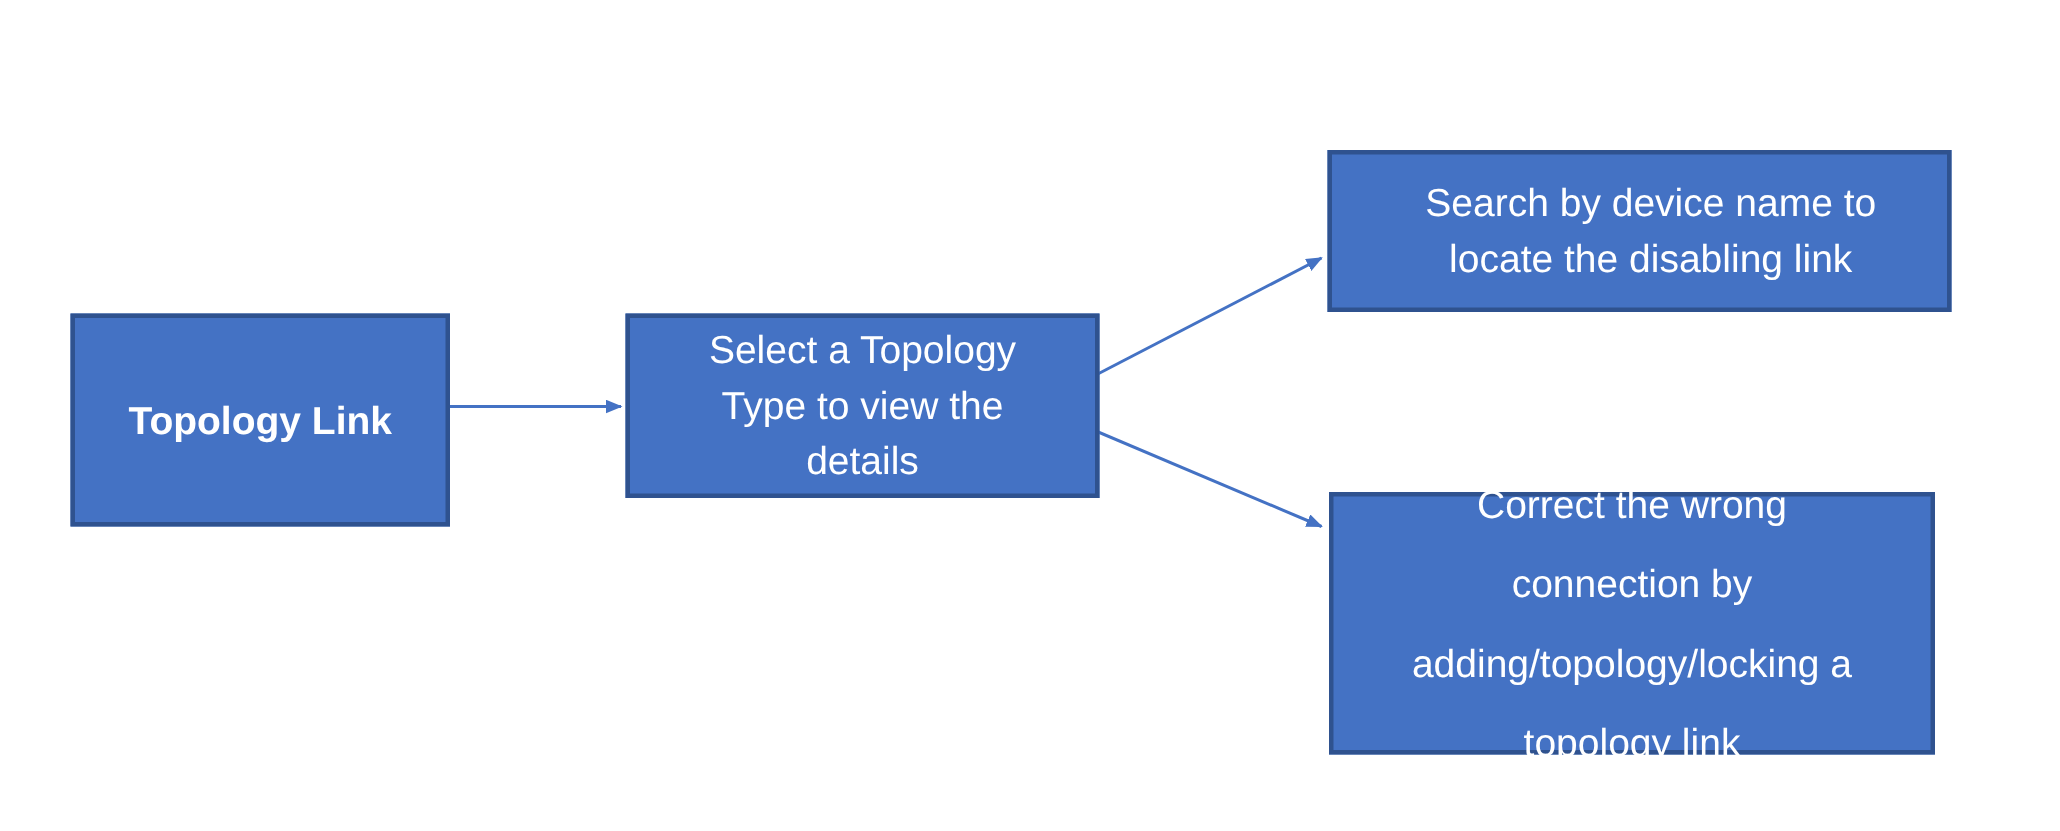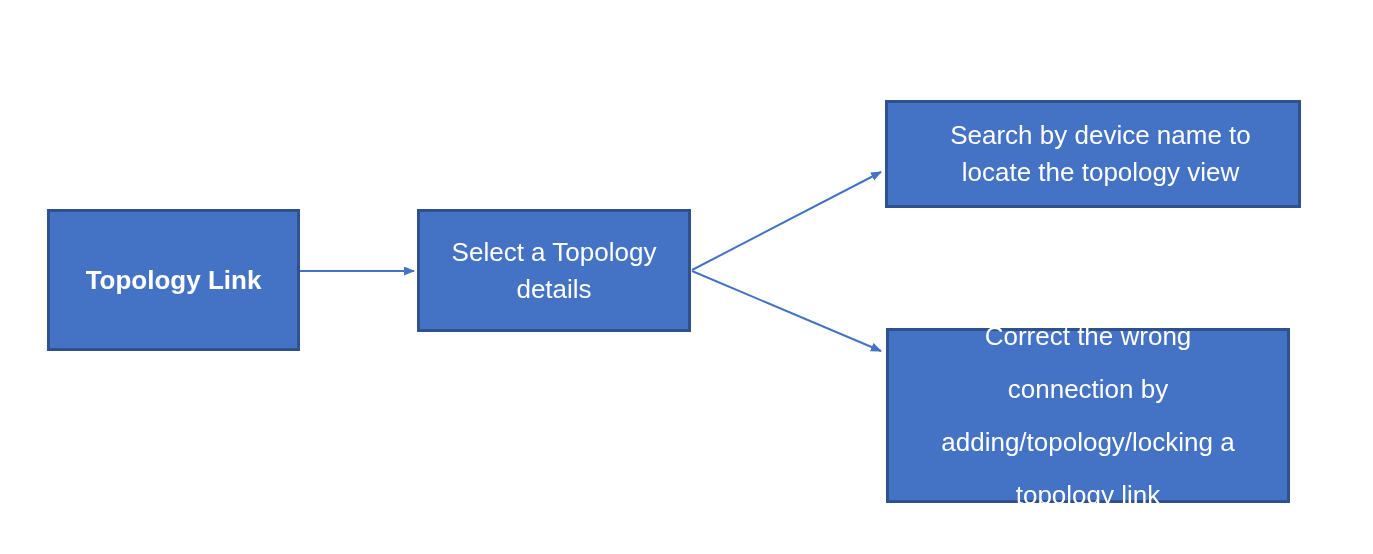--- a/index.html
+++ b/index.html
@@ -39,21 +39,21 @@
     display: flex;
     flex-direction: column;
     justify-content: center;
     align-items: center;
     text-align: center;
     font-size: 26px;
     line-height: 37px;
   }
   .node .bold { font-weight: bold; }
   .node1 { left: 47px;  top: 209px; width: 253px; height: 142px; }
-  .node2 { left: 417px; top: 209px; width: 274px; height: 123px; }
+  .node2 { left: 417px; top: 209px; width: 316px; height: 123px; }
   .node3 { left: 885px; top: 100px; width: 416px; height: 108px; padding-left: 15px; }
   .node4 { left: 886px; top: 328px; width: 404px; height: 175px; gap: 16px; }
 </style>
 </head>
 <body>
 
 <div class="canvas">
 
   <svg class="connectors" viewBox="0 0 1373 554" xmlns="http://www.w3.org/2000/svg">
     <defs>
@@ -65,26 +65,27 @@
     <line x1="692" y1="270" x2="881" y2="172" marker-end="url(#arrow)"></line>
     <line x1="692" y1="271" x2="881" y2="351" marker-end="url(#arrow)"></line>
   </svg>
 
   <div class="node node1">
     <div class="line bold">Topology Link</div>
   </div>
 
   <div class="node node2">
     <div class="line">Select a Topology</div>
+    <div class="line">Type to view the</div>
     <div class="line">details</div>
   </div>
 
   <div class="node node3">
     <div class="line">Search by device name to</div>
-    <div class="line">locate the topology view</div>
+    <div class="line">locate the disabling link</div>
   </div>
 
   <div class="node node4">
     <div class="line">Correct the wrong</div>
     <div class="line">connection by</div>
     <div class="line">adding/topology/locking a</div>
     <div class="line">topology link</div>
   </div>
 
 </div>

